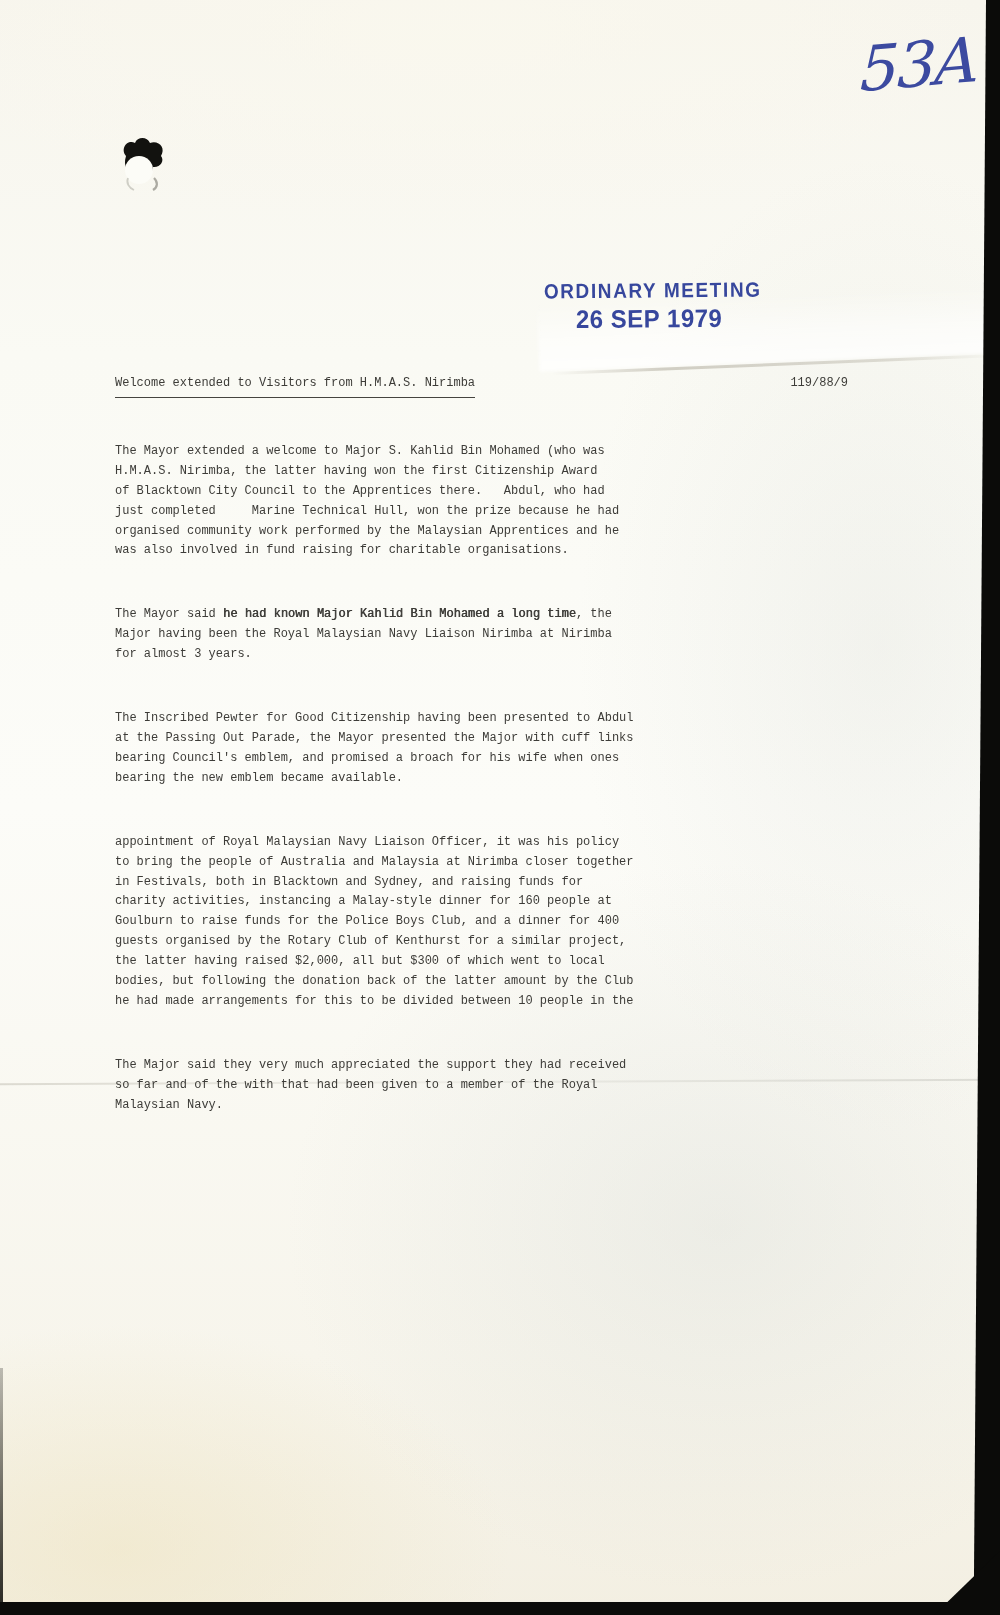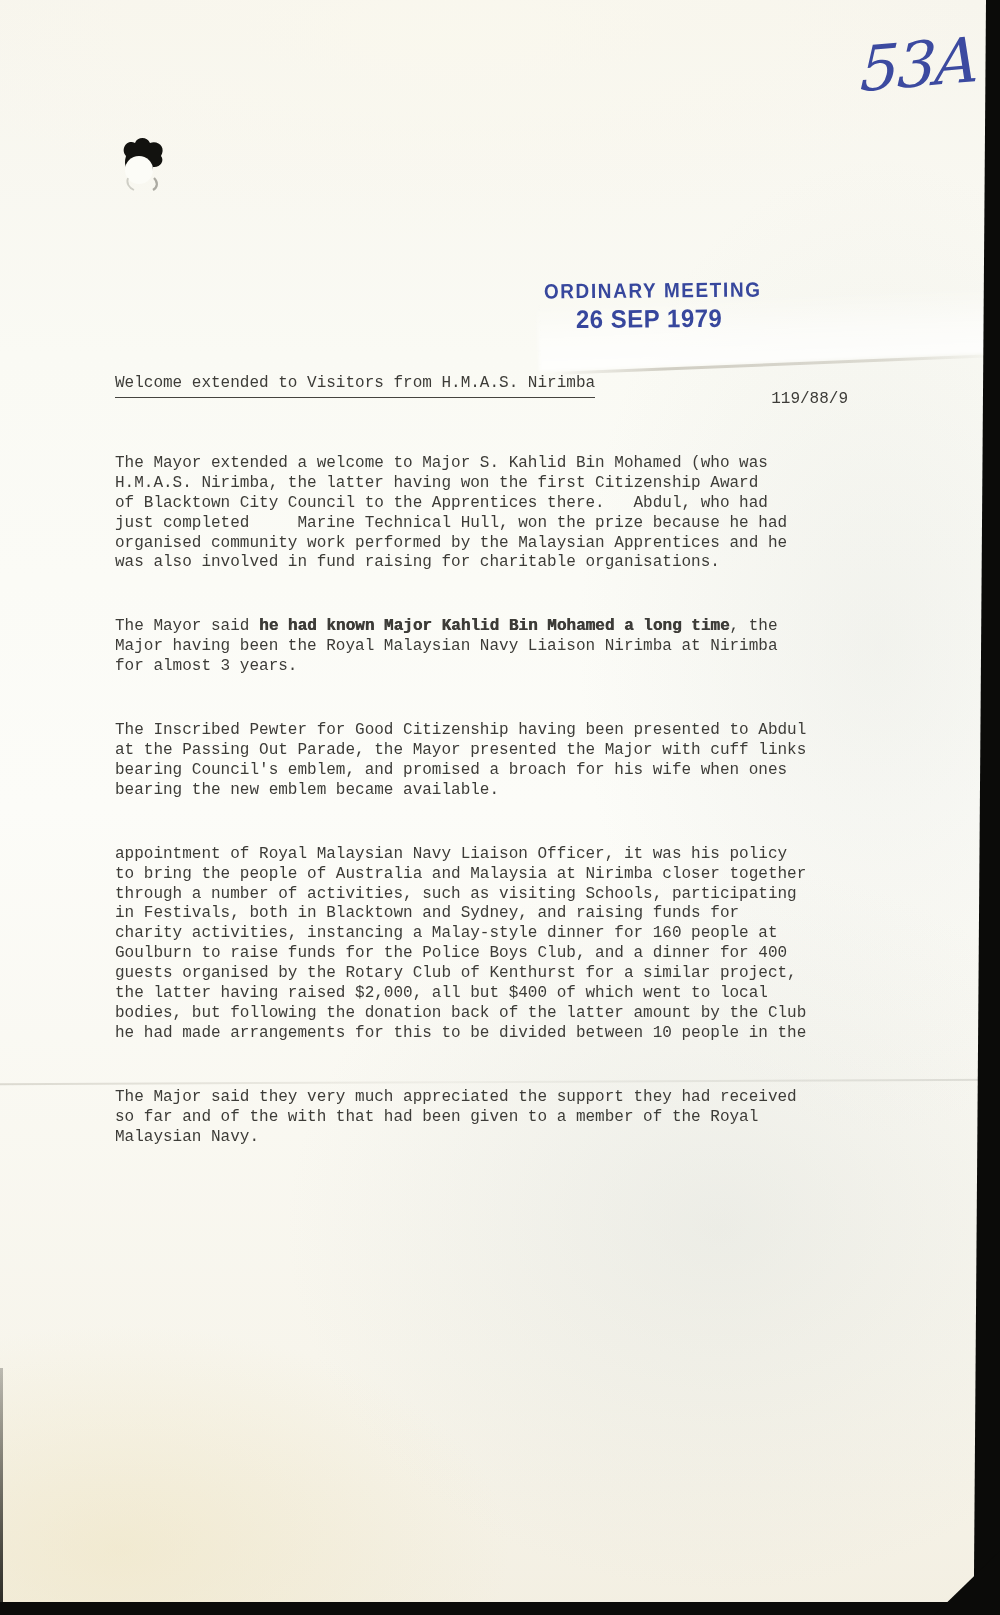--- a/index.html
+++ b/index.html
@@ -63,28 +63,28 @@
     font-family:"Liberation Sans",sans-serif;font-weight:bold;text-align:center;
     transform:rotate(-0.5deg);
   }
   .stamp-line1{font-size:19px;letter-spacing:1.6px;transform:scaleY(1.08);white-space:nowrap;}
   .stamp-line2{font-size:24px;letter-spacing:0.5px;margin-top:3px;transform:scaleY(1.05);white-space:nowrap;}
   
   .ink-blot{position:absolute;left:116px;top:134px;width:56px;height:64px;}
   
   .content{
     position:absolute;left:115px;top:374px;width:733px;
-    font-size:16px;line-height:19.9px;color:#3d3c38;
+    font-size:12px;line-height:19.9px;color:#3d3c38;
   }
   .header-row{display:flex;justify-content:space-between;align-items:flex-start;margin-bottom:18px;}
   .title{border-bottom:1.6px solid #45443f;padding-bottom:3px;white-space:pre;}
-  .ref{white-space:pre;margin-top:16px;}
+  .ref{white-space:pre;}
   .para{margin-bottom:12px;margin-top:44px;}
   .line{white-space:pre;}
-  .overstrike{font-weight:bold;text-shadow:0.5px 0 0 currentColor;}
+  .overstrike{font-weight:normal;text-shadow:0.5px 0 0 currentColor;}
 </style>
 </head>
 <body>
 
 <div class="paper">
 
   <div class="fold-highlight"></div>
   <div class="crease-top"></div>
   <div class="crease-bottom"></div>
 
@@ -125,26 +125,25 @@
         </div>
         <div class="para">
           <div class="line">The Inscribed Pewter for Good Citizenship having been presented to Abdul</div>
           <div class="line">at the Passing Out Parade, the Mayor presented the Major with cuff links</div>
           <div class="line">bearing Council's emblem, and promised a broach for his wife when ones</div>
           <div class="line">bearing the new emblem became available.</div>
         </div>
         <div class="para">
           <div class="line">appointment of Royal Malaysian Navy Liaison Officer, it was his policy</div>
           <div class="line">to bring the people of Australia and Malaysia at Nirimba closer together</div>
-          <div class="line">through a number of activities, such as visiting Schools, participating</div>
           <div class="line">in Festivals, both in Blacktown and Sydney, and raising funds for</div>
           <div class="line">charity activities, instancing a Malay-style dinner for 160 people at</div>
           <div class="line">Goulburn to raise funds for the Police Boys Club, and a dinner for 400</div>
           <div class="line">guests organised by the Rotary Club of Kenthurst for a similar project,</div>
-          <div class="line">the latter having raised $2,000, all but $400 of which went to local</div>
+          <div class="line">the latter having raised $2,000, all but $300 of which went to local</div>
           <div class="line">bodies, but following the donation back of the latter amount by the Club</div>
           <div class="line">he had made arrangements for this to be divided between 10 people in the</div>
         </div>
         <div class="para">
           <div class="line">The Major said they very much appreciated the support they had received</div>
           <div class="line">so far and of the with that had been given to a member of the Royal</div>
           <div class="line">Malaysian Navy.</div>
         </div>
       </div>
   </div>

